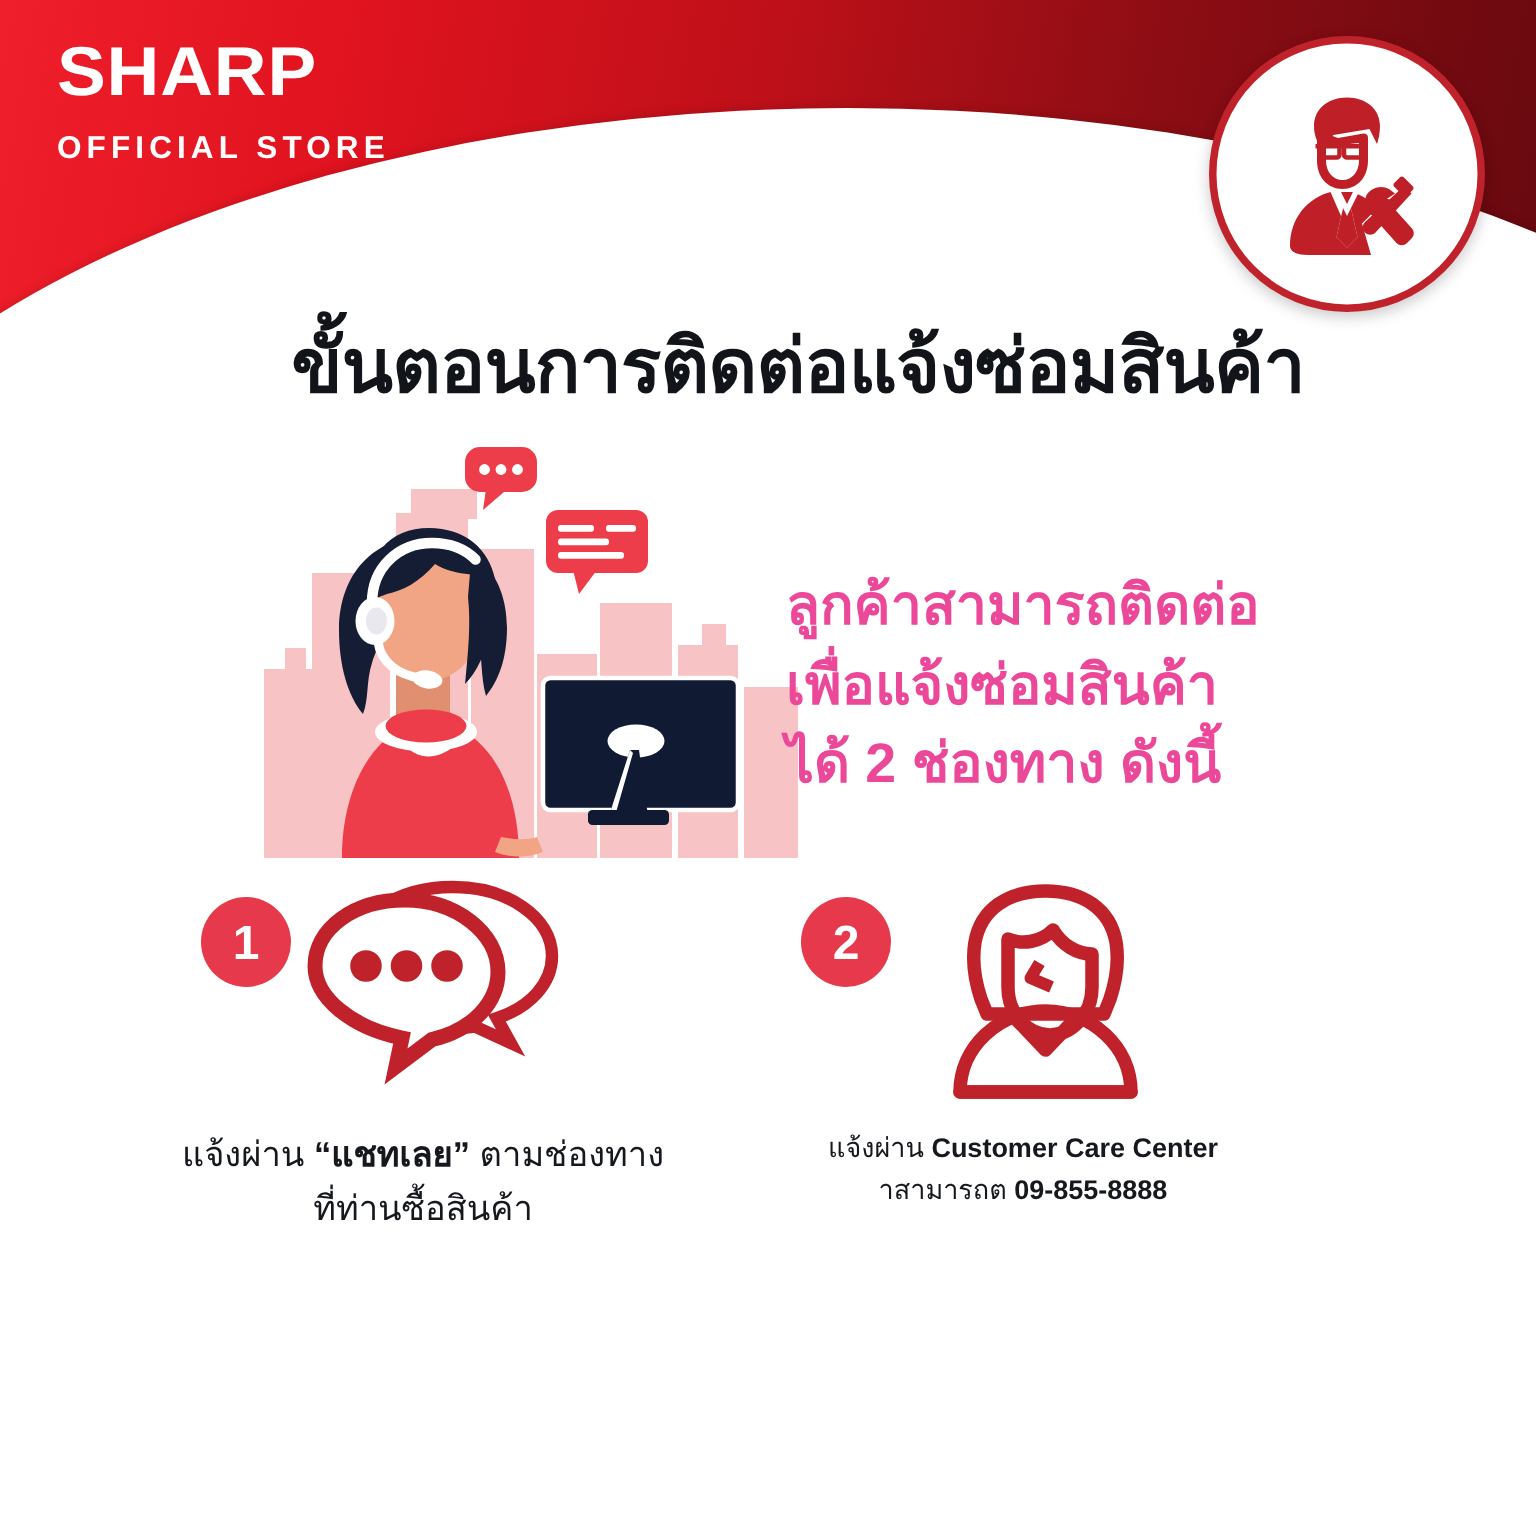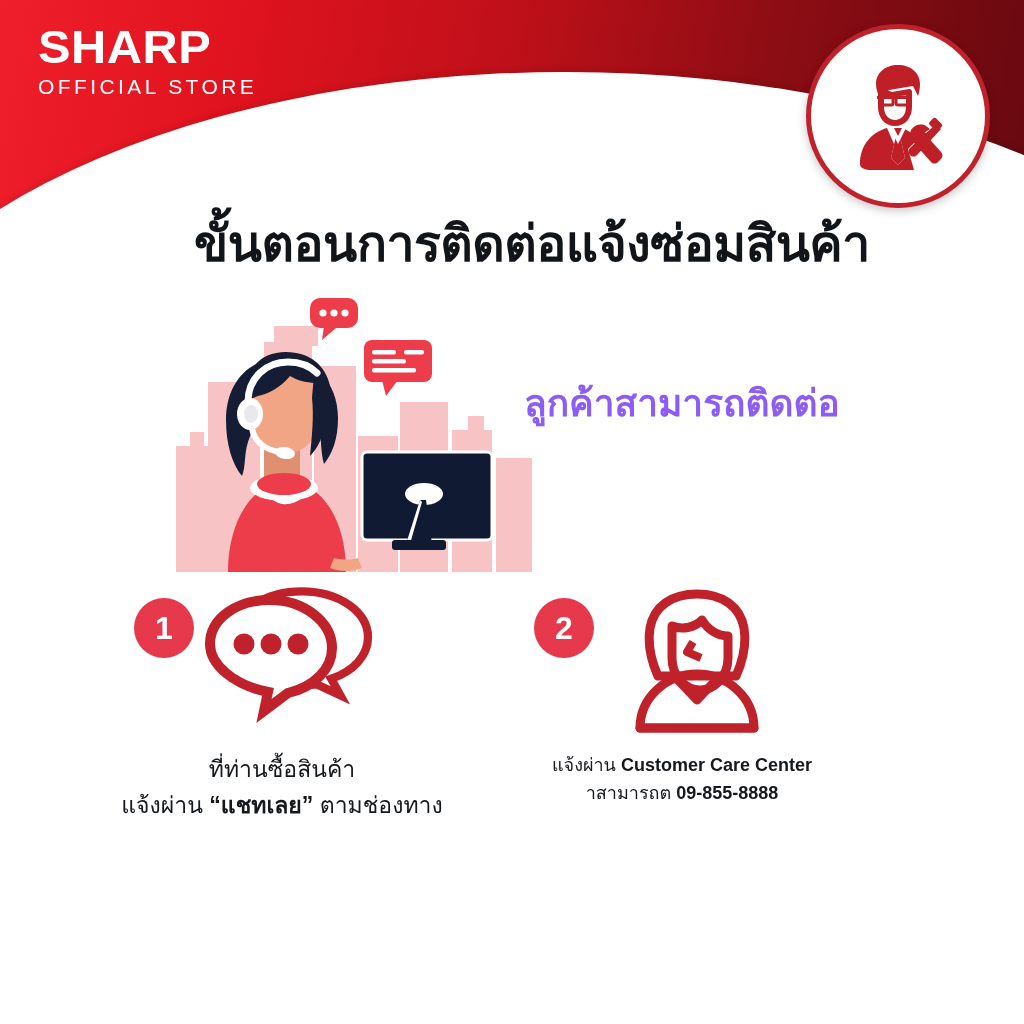--- a/index.html
+++ b/index.html
@@ -23,22 +23,22 @@
     background:#ffffff;
     box-shadow:0 -2px 6px rgba(0,0,0,0.10);
   }
   .brand { position:absolute; left:38px; top:24px; }
   .brand-name {
     color:#ffffff; font-size:46px; font-weight:bold;
     letter-spacing:0.5px; line-height:1.0;
     transform:scaleX(1.06); transform-origin:left center;
   }
   .brand-sub {
-    color:#ffffff; font-size:21px; font-weight:normal;
-    letter-spacing:3.4px; margin-top:5px;
+    color:#ffffff; font-size:21px; font-weight:bold;
+    letter-spacing:3.4px; margin-top:17px;
   }
 
   
   .badge-tech {
     position:absolute; left:806px; top:24px;
     width:184px; height:184px; border-radius:50%;
     background:#ffffff; border:5px solid #c0222b;
     display:flex; align-items:center; justify-content:center;
     box-shadow:0 3px 10px rgba(0,0,0,0.22);
   }
@@ -47,21 +47,21 @@
   .title {
     position:absolute; left:0; top:204px; width:1024px;
     text-align:center; color:#111418;
     font-size:50px; font-weight:bold; letter-spacing:-0.5px;padding-left:40px;
   }
 
   
   .illus { position:absolute; left:168px; top:286px; width:372px; height:286px; }
   .lead {
     position:absolute; left:524px; top:378px; width:410px;
-    color:#8b5cf6; font-size:37px; font-weight:bold; line-height:1.42;
+    color:#ec4899; font-size:37px; font-weight:bold; line-height:1.42;
   }
 
   
   .channels { position:absolute; left:0; top:586px; width:1024px; }
   .channel { position:absolute; top:0; width:440px; }
   .ch1 { left:62px; }
   .ch2 { left:462px; }
   .num-badge {
     position:absolute; top:12px; width:60px; height:60px; border-radius:50%;
     background:#e63a4c; color:#ffffff;
@@ -190,42 +190,44 @@
       <ellipse cx="116" cy="202" rx="34" ry="13" fill="#ffffff"></ellipse>
       <ellipse cx="116" cy="198" rx="27" ry="11" fill="#ee3d4a"></ellipse>
 
       <path d="M70 236c18-6 44 12 74 30 12 7 20 11 28 13l-6 7H64z" fill="#ee3d4a"></path>
       <path d="M166 272c10 2 18 2 24 0l4 10c-10 4-22 4-32 0z" fill="#f2a585"></path>
     </svg>
   </div>
 
   <div class="lead">
     <div>ลูกค้าสามารถติดต่อ</div>
+    <div>เพื่อแจ้งซ่อมสินค้า</div>
+    <div>ได้ 2 ช่องทาง ดังนี้</div>
   </div>
 
   <div class="channels">
 
     <div class="channel ch1">
       <div class="num-badge">1</div>
       <div class="ch-icon">
         <svg width="190" height="150" viewBox="0 0 190 150">
 
           <path d="M78 8c40 0 72 22 72 50 0 20-16 37-40 45l10 18-26-12c-5 1-10 1-16 1-40 0-72-23-72-52S38 8 78 8z" fill="none" stroke="#c0222b" stroke-width="9" transform="translate(28,-2) scale(0.92)"></path>
 
           <path d="M68 14c34 0 62 22 62 48 0 21-18 39-44 45l-24 18 4-19C32 99 8 79 8 58 8 33 34 14 68 14z" fill="#ffffff" stroke="#c0222b" stroke-width="10"></path>
           <circle cx="42" cy="58" r="10.5" fill="#c0222b"></circle>
           <circle cx="69" cy="58" r="10.5" fill="#c0222b"></circle>
           <circle cx="96" cy="58" r="10.5" fill="#c0222b"></circle>
         </svg>
       </div>
       <div class="ch-cap">
-        <div>ที่ท่านซื้อสินค้า</div>
         <div>
           <span>แจ้งผ่าน </span><b>“แชทเลย”</b><span> ตามช่องทาง</span>
         </div>
+        <div>ที่ท่านซื้อสินค้า</div>
       </div>
     </div>
 
     <div class="channel ch2">
       <div class="num-badge">2</div>
       <div class="ch-icon">
         <svg width="190" height="150" viewBox="0 0 190 150">
           <g fill="none" stroke="#c0222b" stroke-width="9" stroke-linejoin="round">
 
             <path d="M52 80c-4-12-6-26-4-38C52 20 70 8 95 8s43 12 47 34c2 12 0 26-4 38l-4 10H56z"></path>

